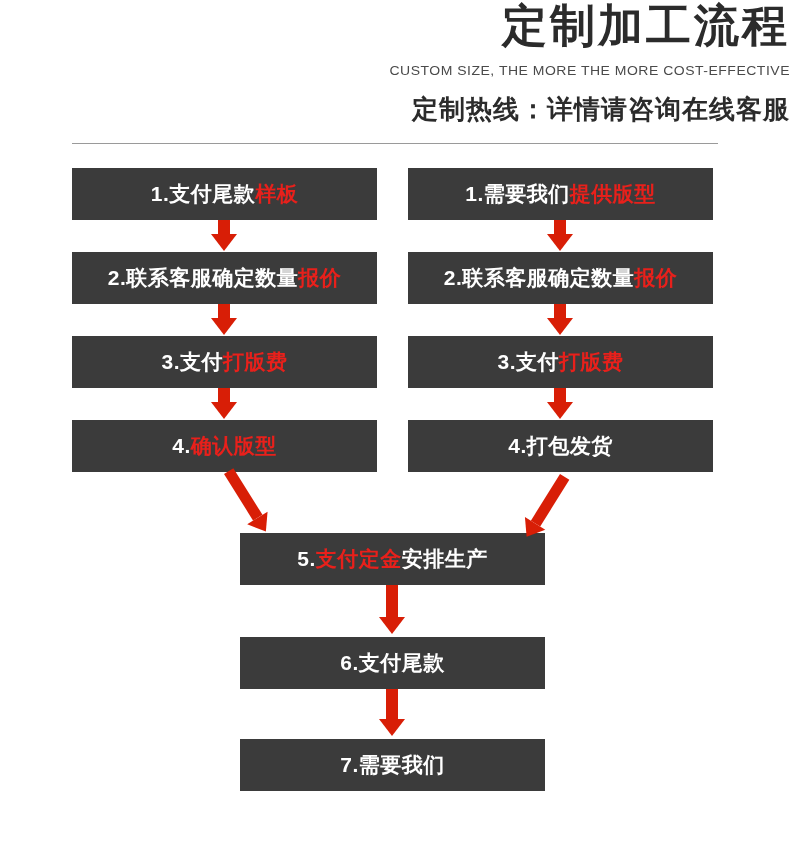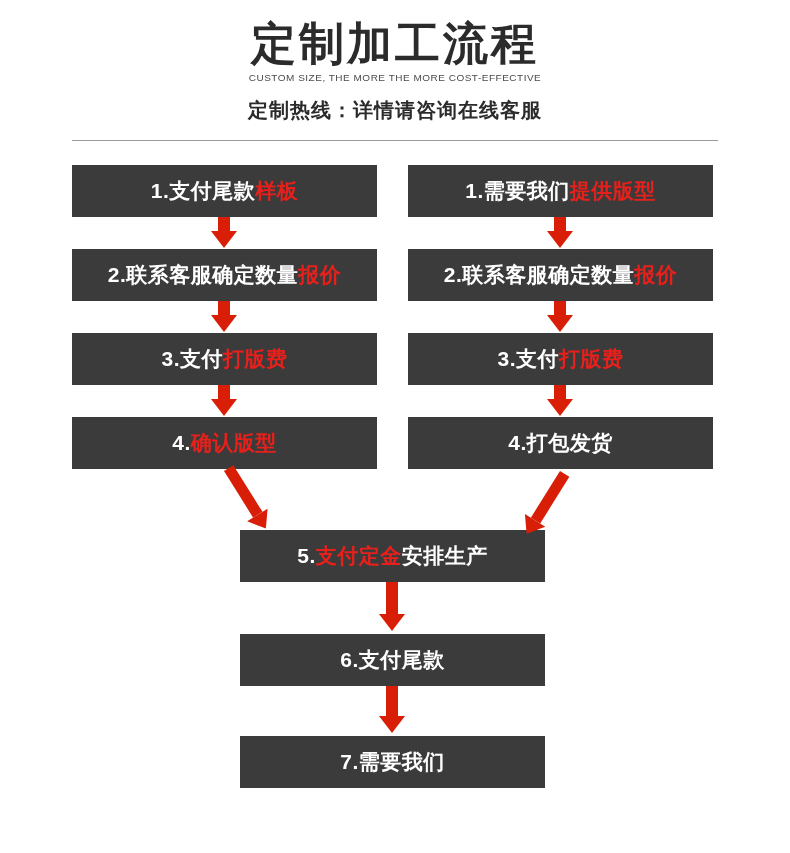--- a/index.html
+++ b/index.html
@@ -16,40 +16,39 @@
     overflow: hidden;
   }
   .page {
     position: relative;
     width: 790px;
     height: 853px;
   }
 
   
   .header {
-    text-align: center;
-    padding-top: 18px;
+    text-align: right;
   }
   .main-title {
     font-size: 45px;
     font-weight: bold;
     letter-spacing: 3px;
     color: #2b2b2b;
     line-height: 1.15;
     font-family: "Liberation Sans", sans-serif;
   }
   .sub-en {
-    font-size: 10px;
+    font-size: 14px;
     letter-spacing: 0.5px;
     color: #4a4a4a;
-    margin-top: 2px;
+    margin-top: 10px;
     transform: scaleY(0.95);
   }
   .hotline {
-    font-size: 20px;
+    font-size: 26px;
     font-weight: bold;
     color: #2b2b2b;
     margin-top: 14px;
     letter-spacing: 1px;
   }
   .divider {
     border-top: 1px solid #9a9a9a;
     margin: 16px 72px 0 72px;
   }
 

